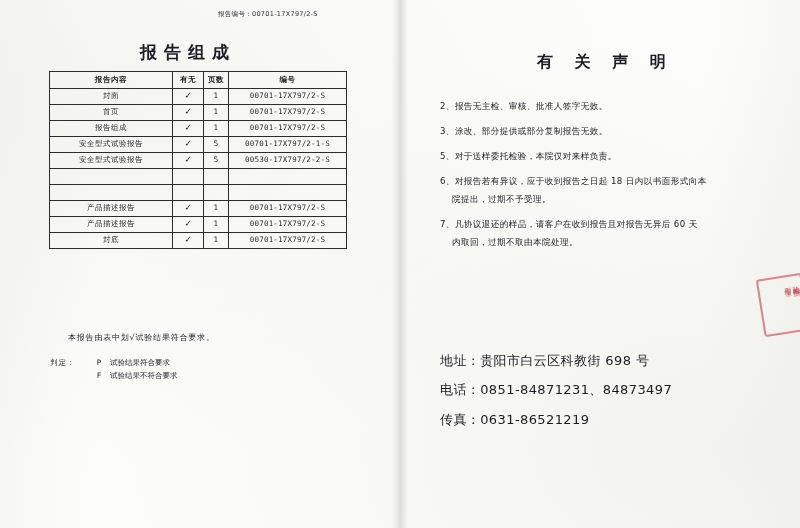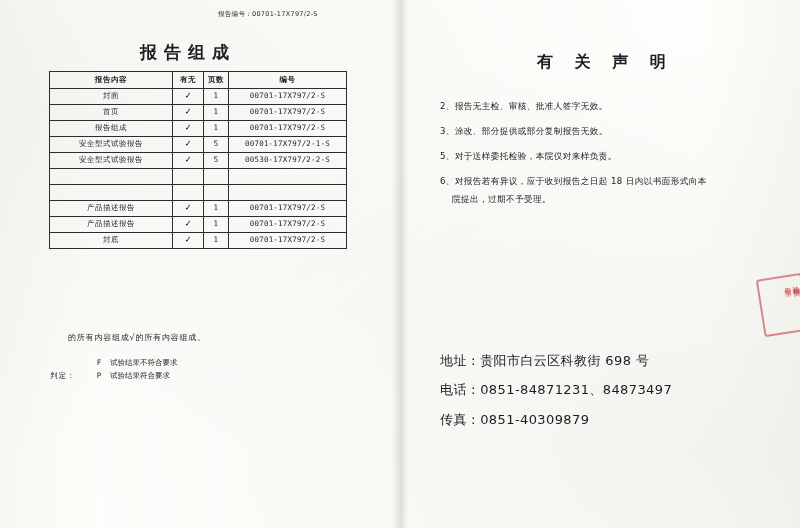--- a/index.html
+++ b/index.html
@@ -299,29 +299,29 @@
         </tr>
         <tr>
           <td class="content-cell">封底</td>
           <td><span class="check">✓</span></td>
           <td>1</td>
           <td class="code-cell">00701-17X797/2-S</td>
         </tr>
       </tbody>
     </table>
 
-    <div class="note-line">的所有内容组成√的所有内容组成。</div>
+    <div class="note-line">本报告由表中划√试验结果符合要求。</div>
 
     <div class="legend">
+      <div class="lg-row">
+        <span class="lg-head">判定：</span><span class="lg-key">P</span><span>试验结果符合要求</span>
+      </div>
       <div class="lg-row">
         <span class="lg-head"></span><span class="lg-key">F</span><span>试验结果不符合要求</span>
       </div>
-      <div class="lg-row">
-        <span class="lg-head">判定：</span><span class="lg-key">P</span><span>试验结果符合要求</span>
-      </div>
     </div>
   </div>
 
   <div class="gutter"></div>
 
   <div class="right-page">
     <div class="title-right">有 关 声 明</div>
 
     <div class="statements">
       <p class="st">
@@ -330,26 +330,30 @@
       <p class="st">
         <span>3、</span><span>涂改、部分提供或部分复制报告无效。</span>
       </p>
       <p class="st">
         <span>5、</span><span>对于送样委托检验，本院仅对来样负责。</span>
       </p>
       <p class="st wrap">
         <span>6、</span><span>对报告若有异议，应于收到报告之日起 18 日内以书面形式向本</span>
         <span class="cont">院提出，过期不予受理。</span>
       </p>
+      <p class="st wrap">
+        <span>7、</span><span>凡协议退还的样品，请客户在收到报告且对报告无异后 60 天</span>
+        <span class="cont">内取回，过期不取由本院处理。</span>
+      </p>
     </div>
 
     <div class="contacts">
       <div>地址：贵阳市白云区科教街 698 号</div>
       <div>电话：0851-84871231、84873497</div>
-      <div>传真：0851-40309879</div>
+      <div>传真：0631-86521219</div>
     </div>
 
     <div class="seal">
       <span>检验检测</span>
       <span>专用章</span>
     </div>
   </div>
 </div>
 
 </body></html>

